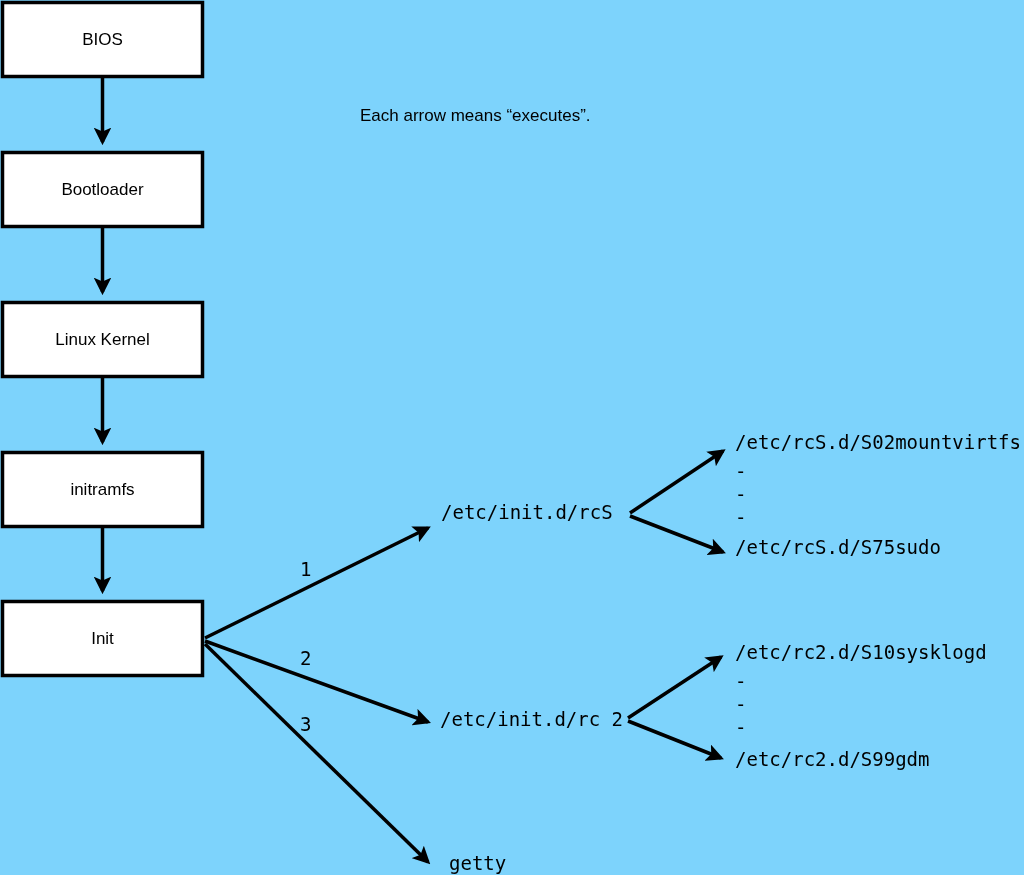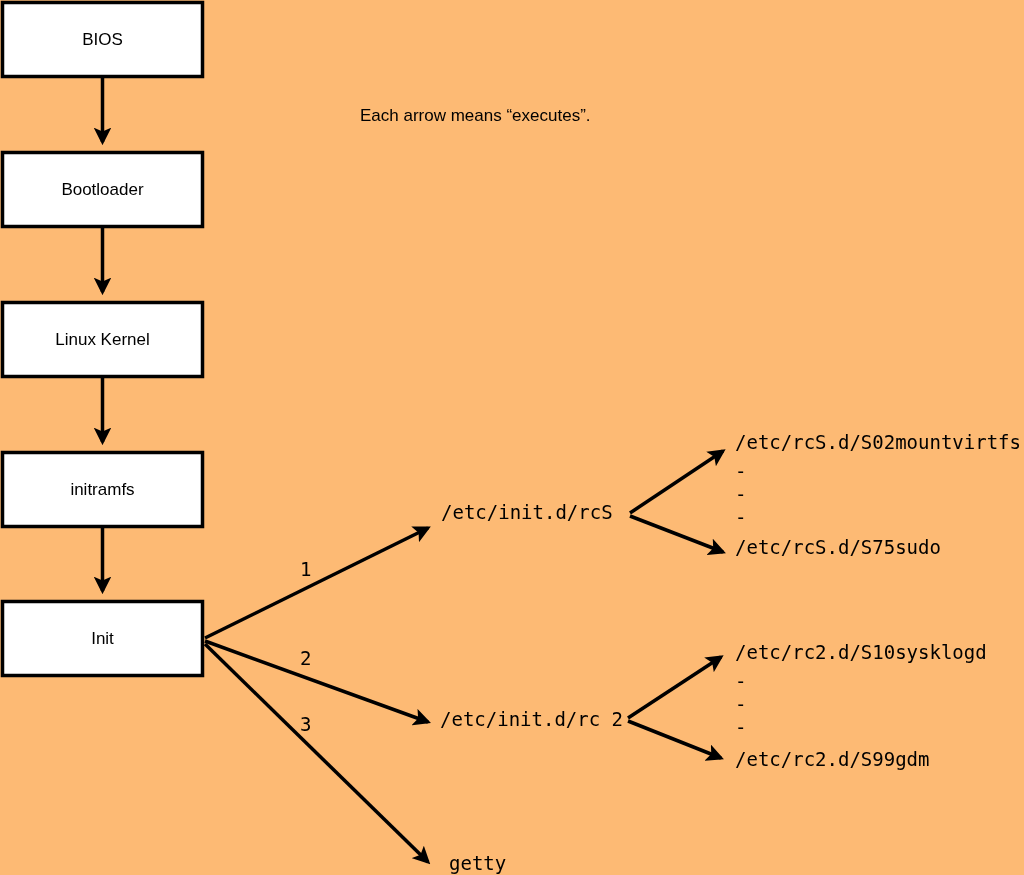--- a/index.html
+++ b/index.html
@@ -5,21 +5,21 @@
 <style>
   html, body {
     margin: 0;
     padding: 0;
     background: #ffffff;
   }
   #canvas {
     position: relative;
     width: 1024px;
     height: 875px;
-    background: #fdba74;
+    background: #7dd3fc;
     overflow: hidden;
     font-family: "Liberation Sans", sans-serif;
   }
   #diagram-svg {
     position: absolute;
     left: 0;
     top: 0;
     width: 1024px;
     height: 875px;
   }

